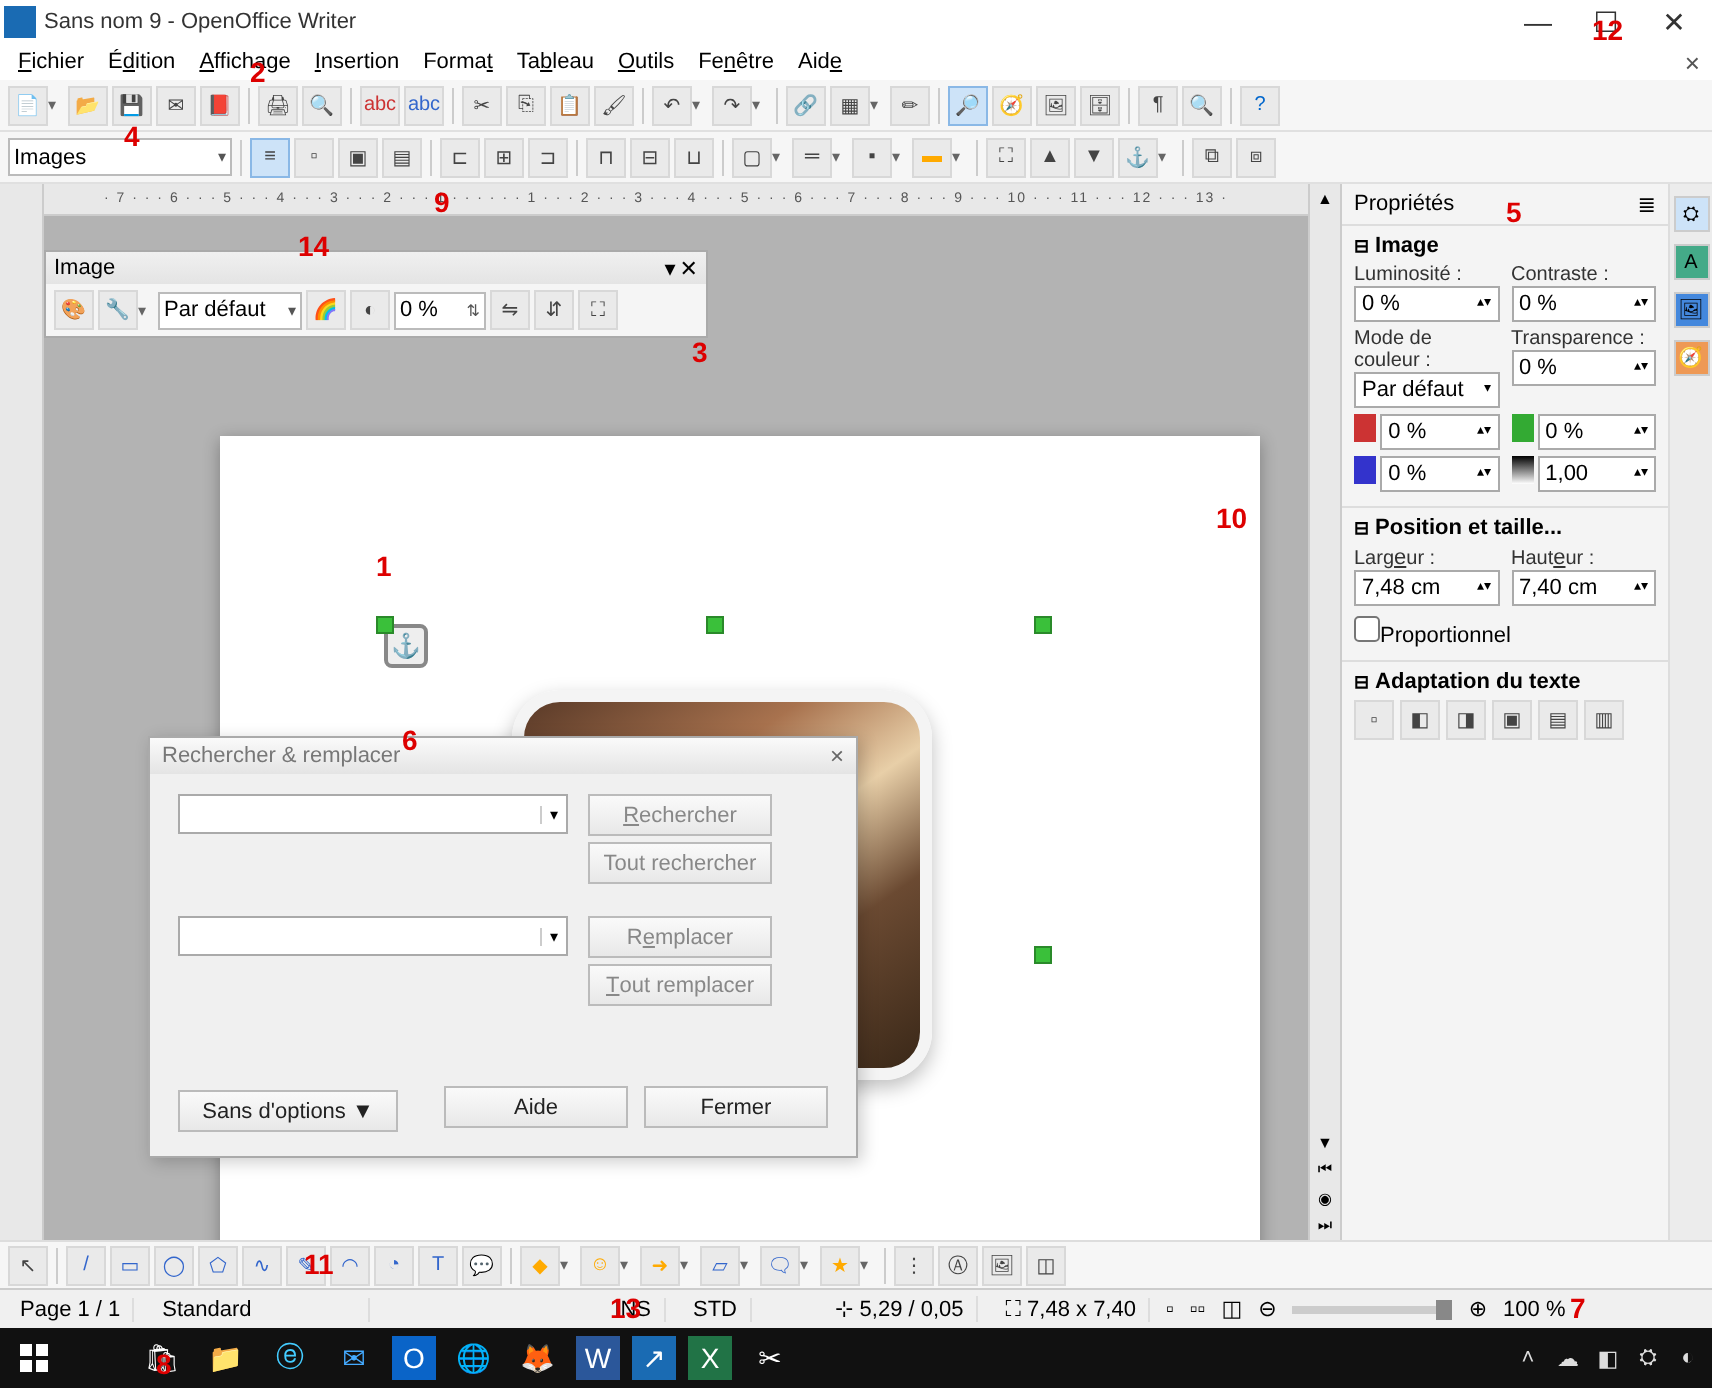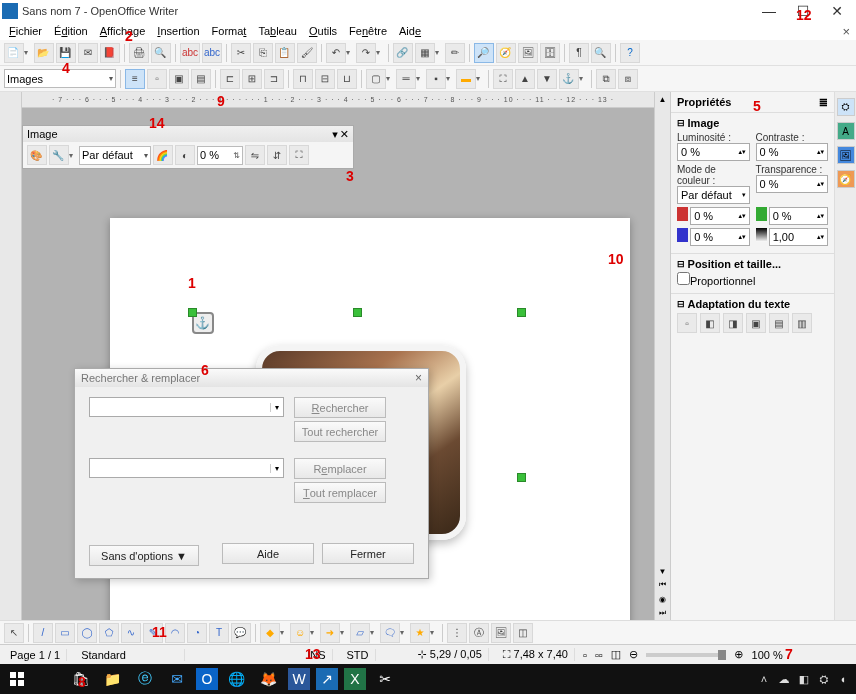--- a/index.html
+++ b/index.html
@@ -65,21 +65,21 @@
   .dialog .btncol { display: flex; flex-direction: column; gap: 3px; }
   .dialog .dbtn { width: 92px; height: 21px; border: 1px solid #bbb; background: linear-gradient(#fafafa,#e8e8e8); color: #888; display: flex; align-items: center; justify-content: center; }
   .dialog .dbtn.active { color: #222; }
   .dialog .chk { display: flex; align-items: center; gap: 5px; margin: 3px 0; }
   .dialog .chk input { width: 12px; height: 12px; }
   .dialog .foot { display: flex; justify-content: space-between; padding: 10px 14px; align-items: center; }
   .dialog .foot .row { gap: 8px; }
 
   
   .sidebar { width: 186px; background: #f4f4f4; border-left: 1px solid #ccc; display: flex; flex-direction: column; }
-  .sidebar .shdr { height: 20px; display: flex; align-items: center; padding: 0 6px; font-weight: bold; }
+  .sidebar .shdr { height: 20px; display: flex; align-items: center; padding: 0 6px; font-weight: normal; }
   .sidebar .shdr .gear { margin-left: auto; font-size: 11px; }
   .sidebar .section { border-top: 1px solid #ddd; padding: 4px 6px; }
   .sidebar .sect-title { font-weight: bold; display: flex; align-items: center; gap: 3px; }
   .sidebar .sect-title::before { content: "⊟"; font-size: 9px; }
   .sidebar .proprow { display: flex; gap: 6px; margin: 3px 0; }
   .sidebar .propcol { flex: 1; }
   .sidebar .plabel { font-size: 10px; color: #333; }
   .sidebar .pinput { height: 18px; border: 1px solid #aaa; background: #fff; display: flex; align-items: center; padding: 0 3px; width: 100%; }
   .sidebar .pinput .spin { margin-left: auto; font-size: 7px; display: flex; flex-direction: column; line-height: 6px; }
   .sidebar .iconstrip { width: 22px; background: #ececec; border-left: 1px solid #ddd; display: flex; flex-direction: column; gap: 6px; padding: 6px 2px; align-items: center; }
@@ -112,21 +112,21 @@
   
   
   .vscroll { width: 16px; background: #e8e8e8; border-left: 1px solid #ccc; display: flex; flex-direction: column; align-items: center; }
   .vscroll .sbtn { width: 14px; height: 14px; font-size: 8px; display:flex;align-items:center;justify-content:center; }
 </style>
 </head>
 <body>
 
 <div class="titlebar">
   <div class="app-icon"></div>
-  <div class="title">Sans nom 7 - OpenOffice Writer</div>
+  <div class="title">Sans nom 9 - OpenOffice Writer</div>
   <div class="winbtn">—</div>
   <div class="winbtn">☐</div>
   <div class="winbtn close">✕</div>
 </div>
 
 <div class="menubar">
   <span class="menuitem"><u>F</u><span></span>ichier</span>
   <span class="menuitem">É<u>d</u>ition</span>
   <span class="menuitem"><u>A</u>ffichage</span>
   <span class="menuitem"><u>I</u>nsertion</span>
@@ -383,20 +383,36 @@
                 <span style="width:14px;height:14px;background:linear-gradient(#000,#fff)"></span>
               <div class="pinput">
                   <span>1,00</span>
                   <span class="spin">▴▾</span>
                 </div>
               </div>
           </div>
         </div>
         <div class="section">
           <div class="sect-title">Position et taille...</div>
+          <div class="proprow">
+            <div class="propcol">
+                <div class="plabel">Larg<u>e</u>ur :</div>
+              <div class="pinput">
+                  <span>7,48 cm</span>
+                  <span class="spin">▴▾</span>
+                </div>
+              </div>
+            <div class="propcol">
+                <div class="plabel">Haut<u>e</u>ur :</div>
+              <div class="pinput">
+                  <span>7,40 cm</span>
+                  <span class="spin">▴▾</span>
+                </div>
+              </div>
+          </div>
           <div class="chk" style="padding:2px 0"><input type="checkbox" style=""><span>Proportionnel</span></div>
         </div>
         <div class="section">
           <div class="sect-title">Adaptation du texte</div>
           <div class="proprow" style="gap:3px">
             <div class="tbtn">▫</div>
             <div class="tbtn">◧</div>
             <div class="tbtn">◨</div>
             <div class="tbtn">▣</div>
             <div class="tbtn">▤</div>

